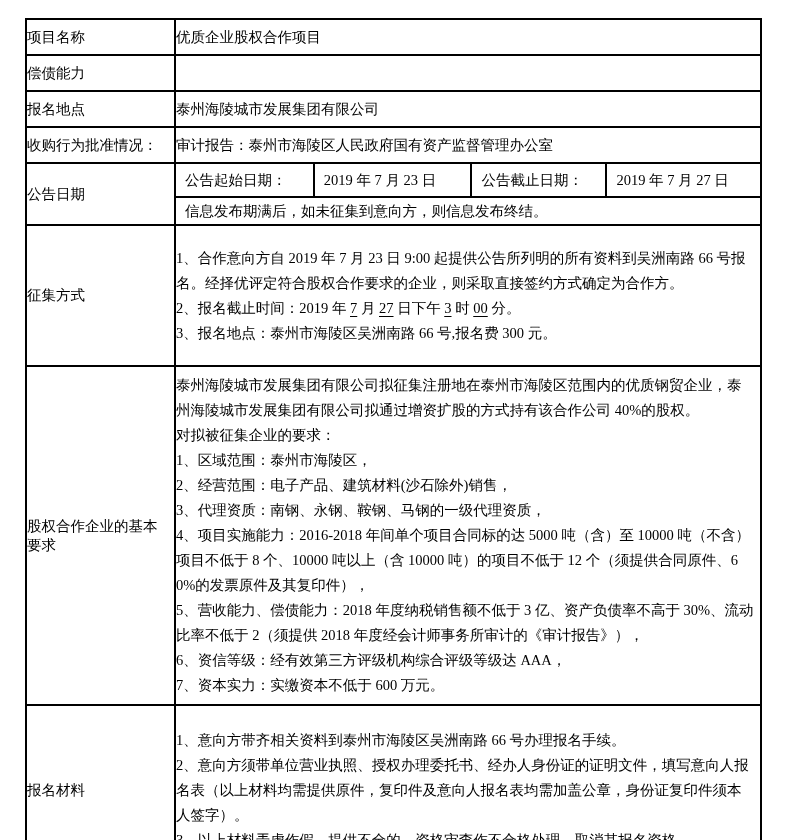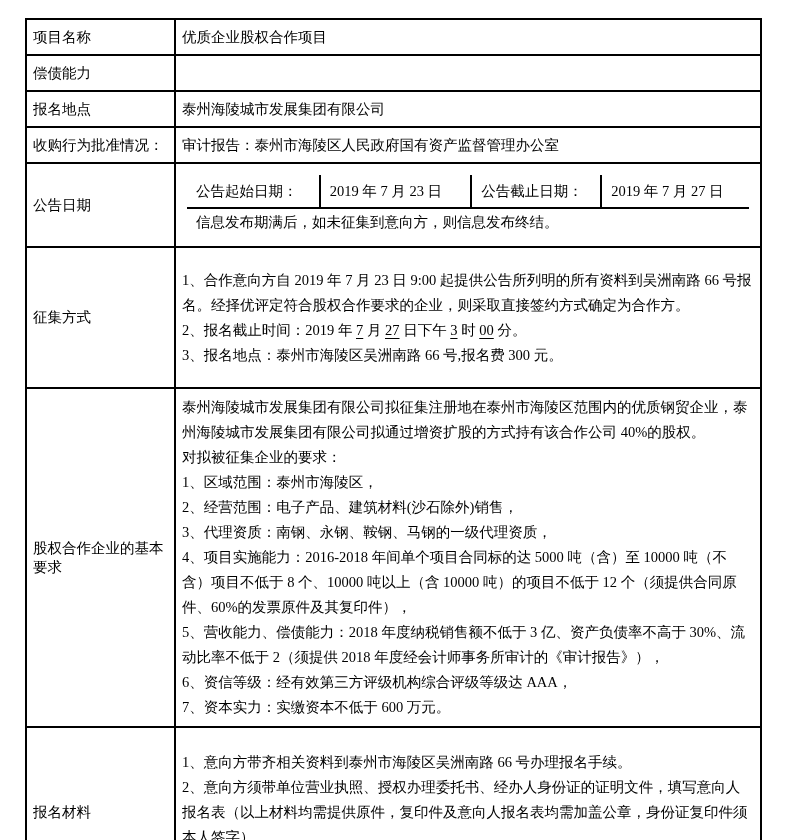--- a/index.html
+++ b/index.html
@@ -2,24 +2,24 @@
 <html><head>
 <meta charset="utf-8">
 <style>
   html,body{margin:0;padding:0;background:#ffffff;}
   body{width:786px;height:840px;position:relative;overflow:hidden;
        font-family:"Liberation Serif","DejaVu Sans",serif;color:#000;}
   .doc{position:absolute;left:25px;top:18px;width:737px;}
   table.main{border-collapse:collapse;table-layout:fixed;width:737px;
              font-size:14.5px;}
   table.main > tbody > tr > td{border:2px solid #000;vertical-align:middle;
-             padding:2px 6px 2px 6px;word-break:break-all;}
+             padding:2px 6px 2px 0;word-break:break-all;}
   td.lbl{width:145px;}
   tr.h30 > td{height:30px;}
-  td.nested{padding:11px !important;}
+  td.nested{padding:0 !important;}
   table.inner{border-collapse:collapse;table-layout:fixed;width:100%;font-size:14.5px;}
   table.inner td{padding:2px 6px 2px 9px;vertical-align:middle;word-break:break-all;}
   table.inner tr.dates td{height:28px;border-bottom:2px solid #000;}
   table.inner tr.dates td + td{border-left:2px solid #000;}
   table.inner tr.note td{height:22px;}
   td.big{vertical-align:middle;padding:6px 8px 6px 10px;}
   .para{line-height:25px;}
   .u{text-decoration:underline;text-underline-offset:3px;}
   .h135{height:135px;} .h333{height:333px;} .h165{height:165px;}
 </style>

